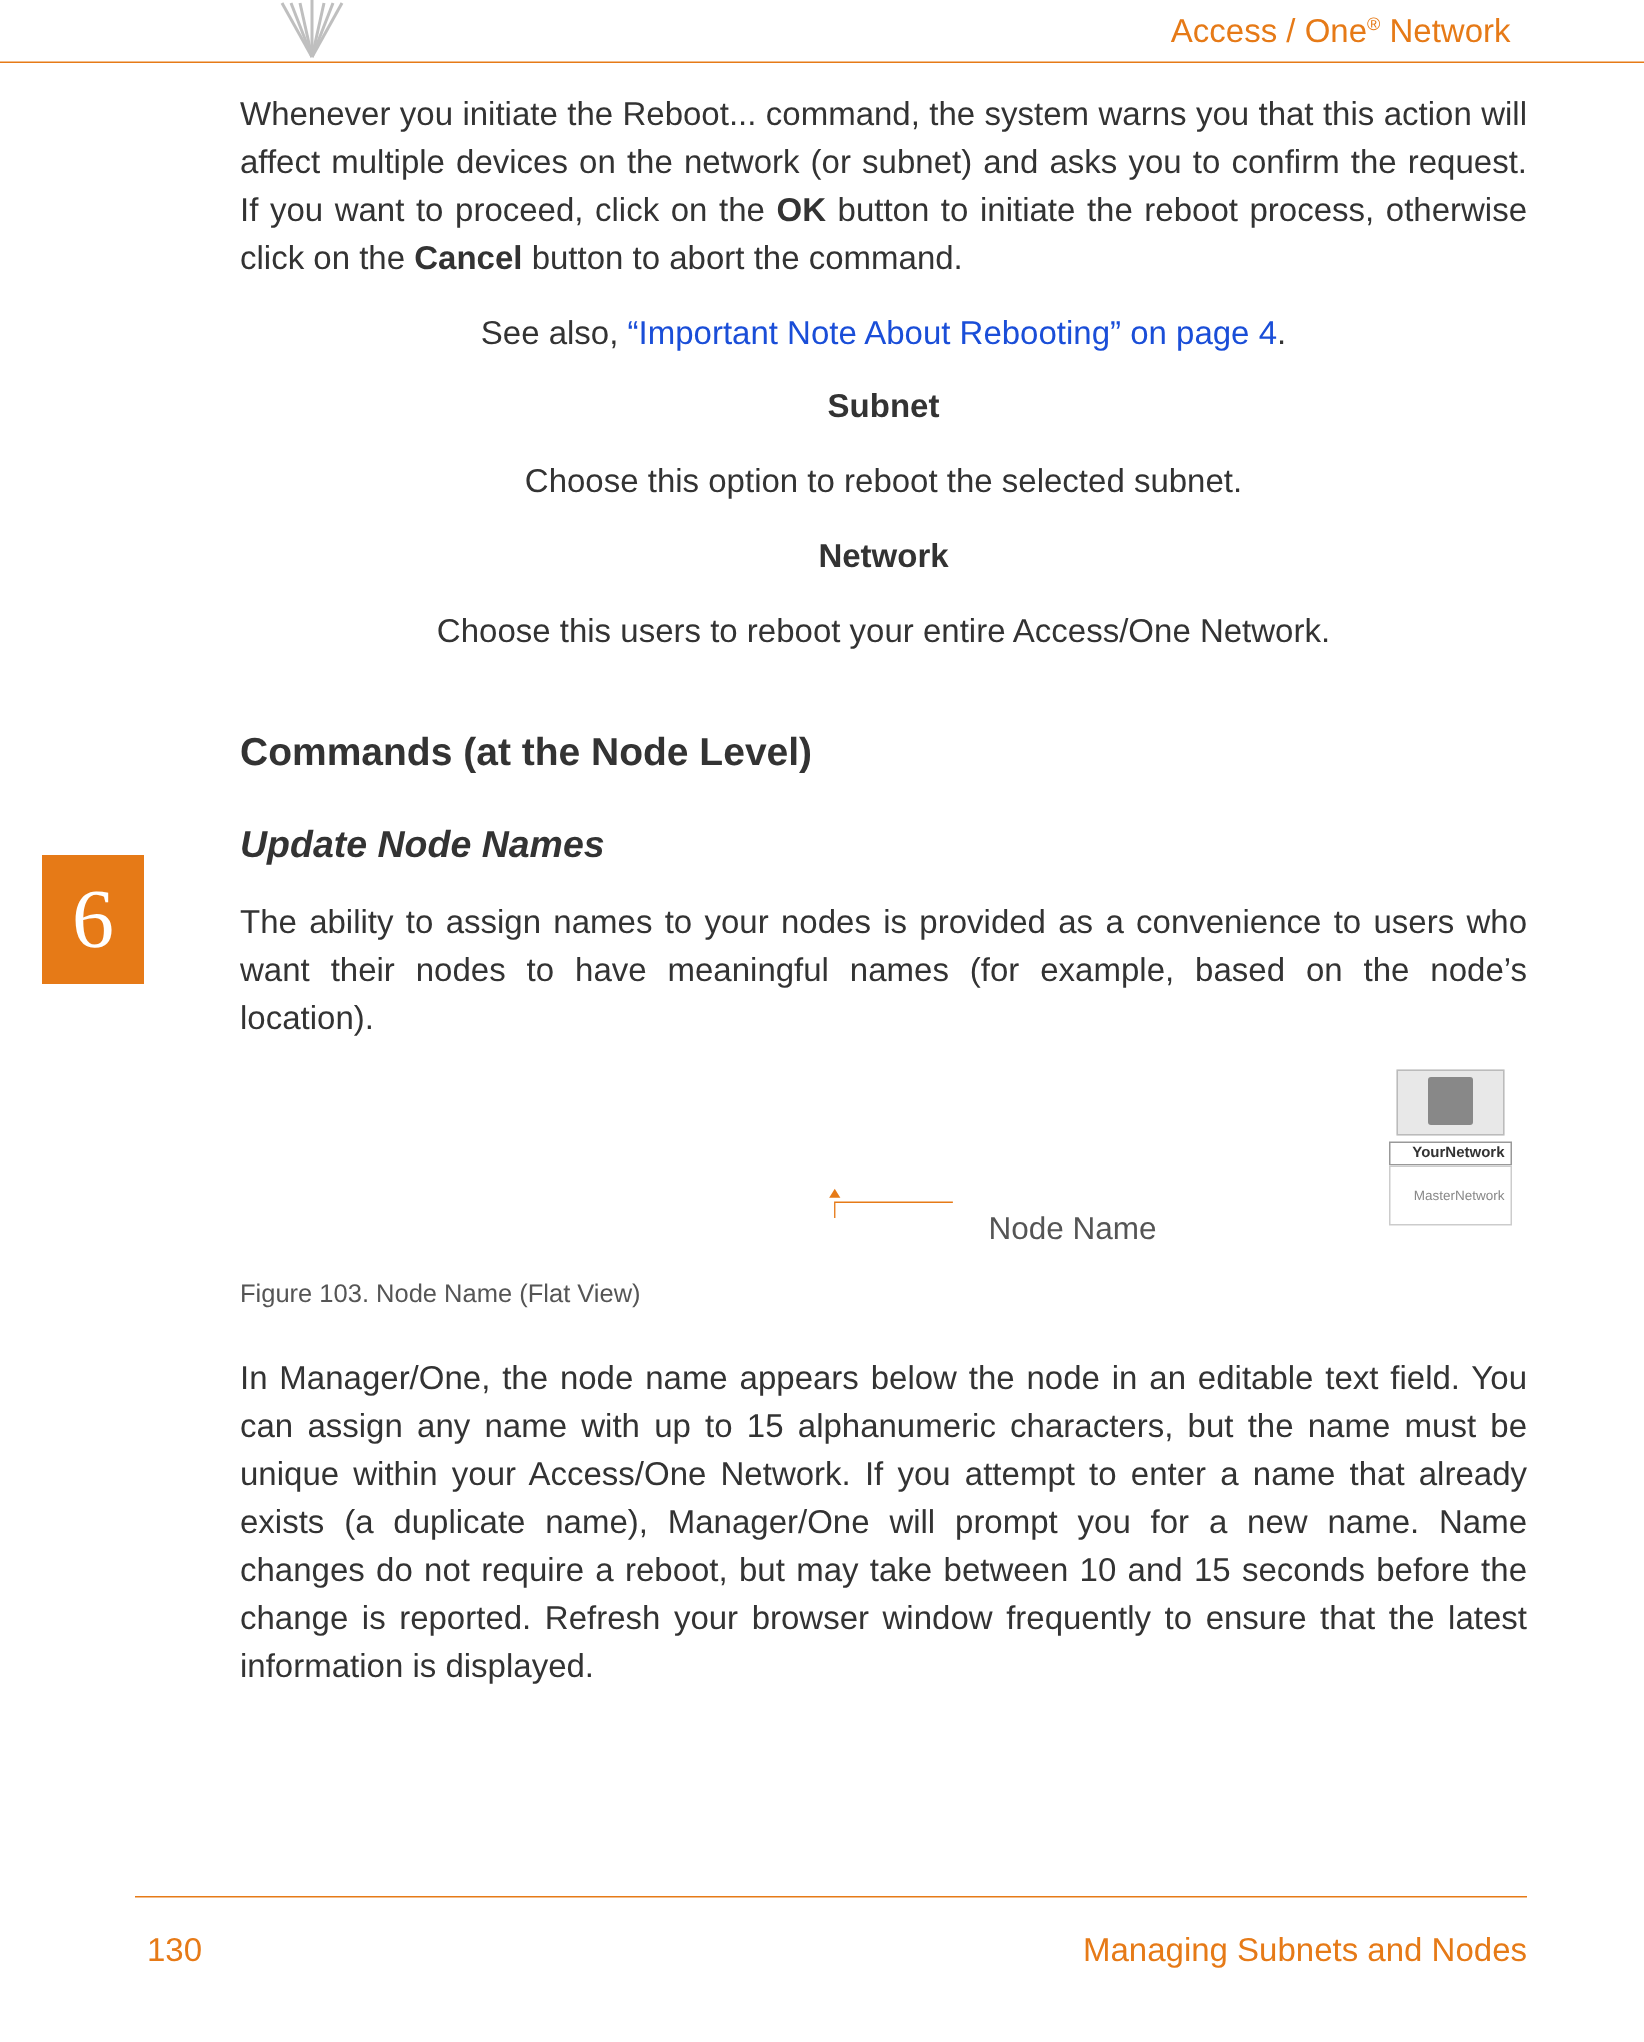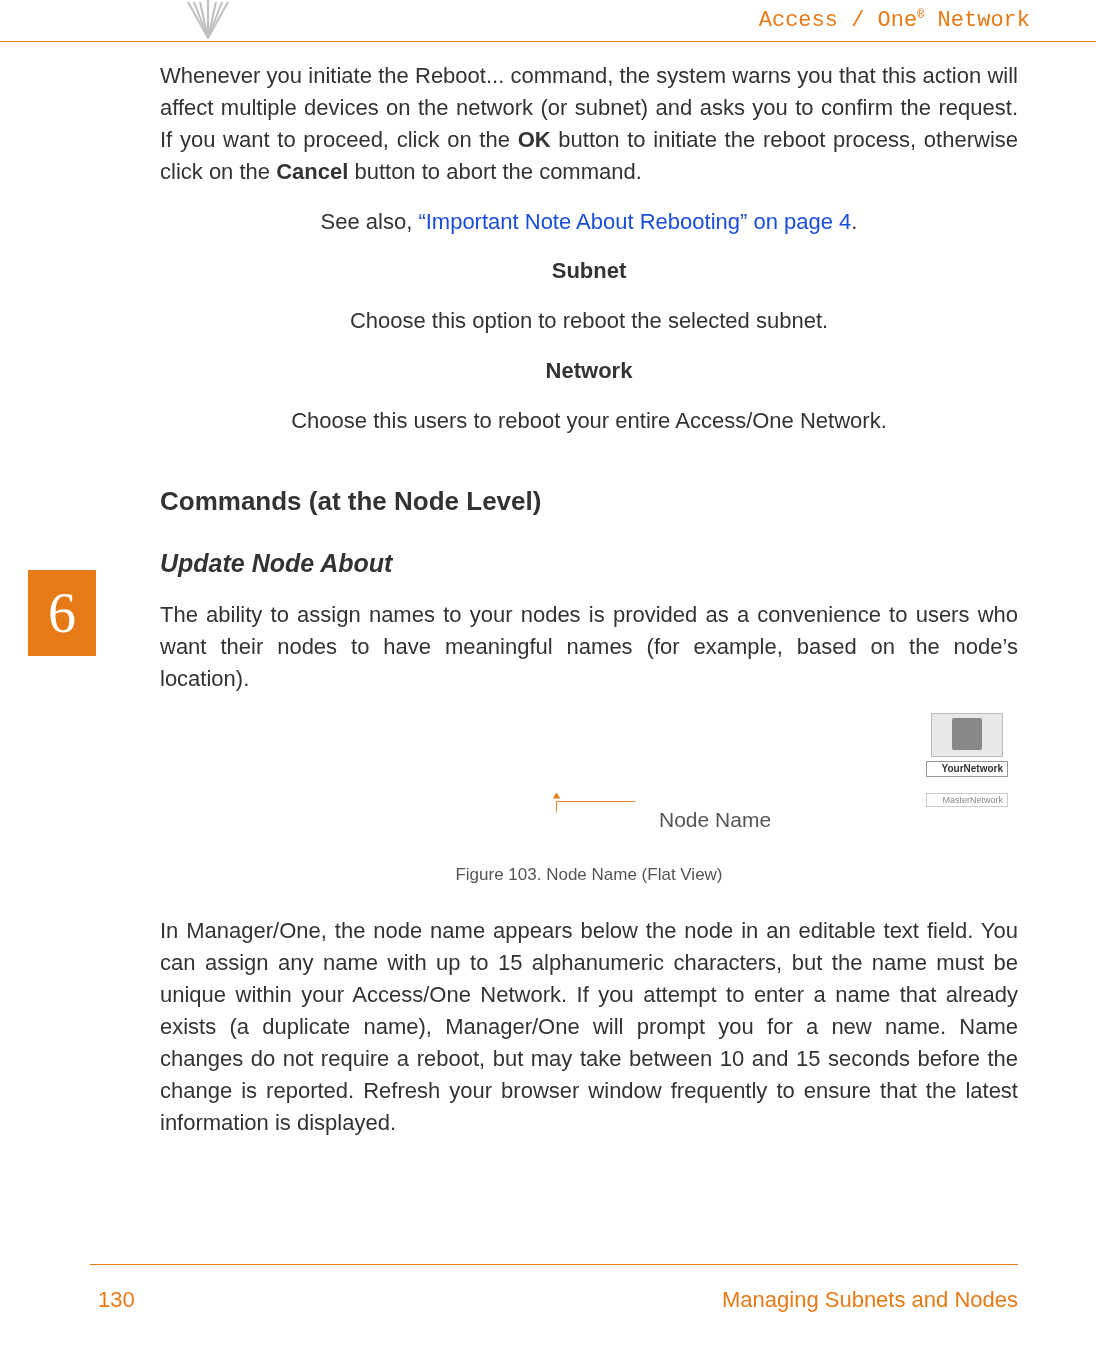--- a/index.html
+++ b/index.html
@@ -22,25 +22,25 @@
     border-bottom: 1px solid #e67a17;
     box-sizing: border-box;
   }
   .header-logo {
     position: absolute;
     left: 178px;
     top: -6px;
   }
   .header-brand {
     position: absolute;
-    right: 66px;
+    right: 89px;
     top: 8px;
     color: #e67a17;
     font-size: 22px;
-    font-family: Liberation Mono, monospace;
+    font-family: Liberation Sans, sans-serif;
   }
   .header-brand sup {
     font-size: 12px;
     vertical-align: super;
   }
   .content {
     position: absolute;
     left: 160px;
     right: 78px;
     top: 60px;
@@ -120,49 +120,49 @@
     width: 72px;
     margin: 0 auto;
     font-family: Arial, sans-serif;
     line-height: 1.2;
   }
   .node-label2 {
     font-size: 9px;
     color: #888;
     border: 1px solid #ccc;
     background: #fff;
-    padding: 1px 4px;
+    padding: 14px 4px;
     display: block;
     width: 72px;
-    margin: 16px auto;
+    margin: 0 auto;
     font-family: Arial, sans-serif;
     line-height: 1.2;
   }
   .callout-line {
     position: absolute;
     left: 50%;
     top: 78px;
     width: 150px;
     height: 30px;
     transform: translateX(-85px);
   }
   .callout-text {
     position: absolute;
     left: 50%;
     top: 92px;
     transform: translateX(70px);
     font-size: 21px;
     color: #555;
   }
   .fig-caption {
-    text-align: center;
+    text-align: left;
     font-family: Arial, sans-serif;
     font-size: 17px;
     color: #555;
-    margin: 20px 0 28px 0;
+    margin: 8px 0 28px 0;
   }
   .chapter-tab {
     position: absolute;
     left: 28px;
     top: 570px;
     width: 68px;
     height: 86px;
     background: #e67a17;
     color: #fff;
     font-size: 56px;
@@ -223,21 +223,21 @@
   </p>
 
   <p class="h-subnet no-justify">Subnet</p>
   <p class="h-option-body no-justify">Choose this option to reboot the selected subnet.</p>
 
   <p class="h-network no-justify">Network</p>
   <p class="h-option-body no-justify">Choose this users to reboot your entire Access/One Network.</p>
 
   <div class="h2">Commands (at the Node Level)</div>
 
-  <div class="h3">Update Node About</div>
+  <div class="h3">Update Node Names</div>
 
   <p>The ability to assign names to your nodes is provided as a convenience to users who want their nodes to have meaningful names (for example, based on the node’s location).</p>
 
   <div class="figure">
     <div class="node-box">
       <div class="node-icon"></div>
       <span class="node-label">YourNetwork</span>
       <span class="node-label2">MasterNetwork</span>
     </div>
     <svg class="callout-line" width="150" height="40" viewBox="0 0 150 40">

